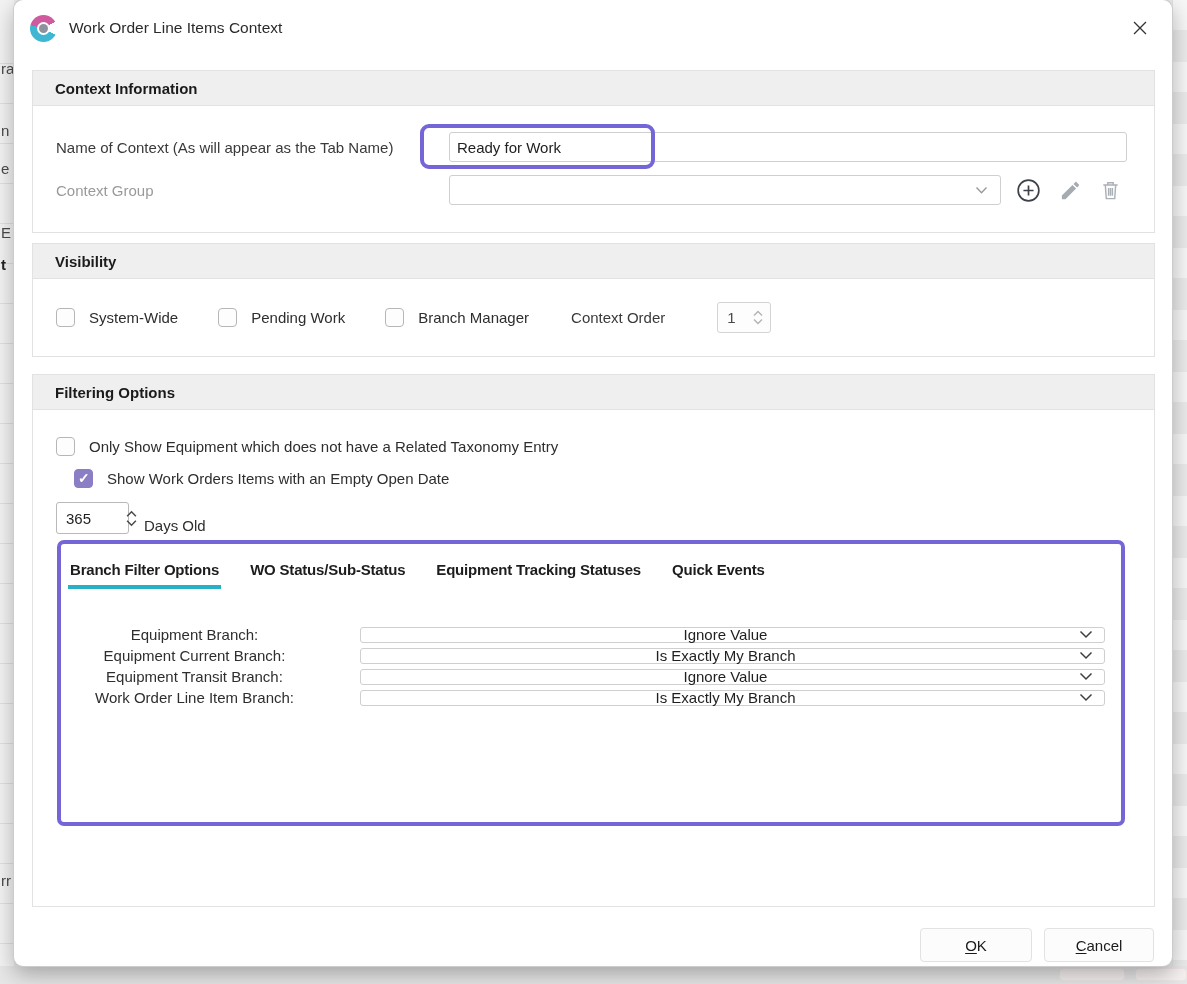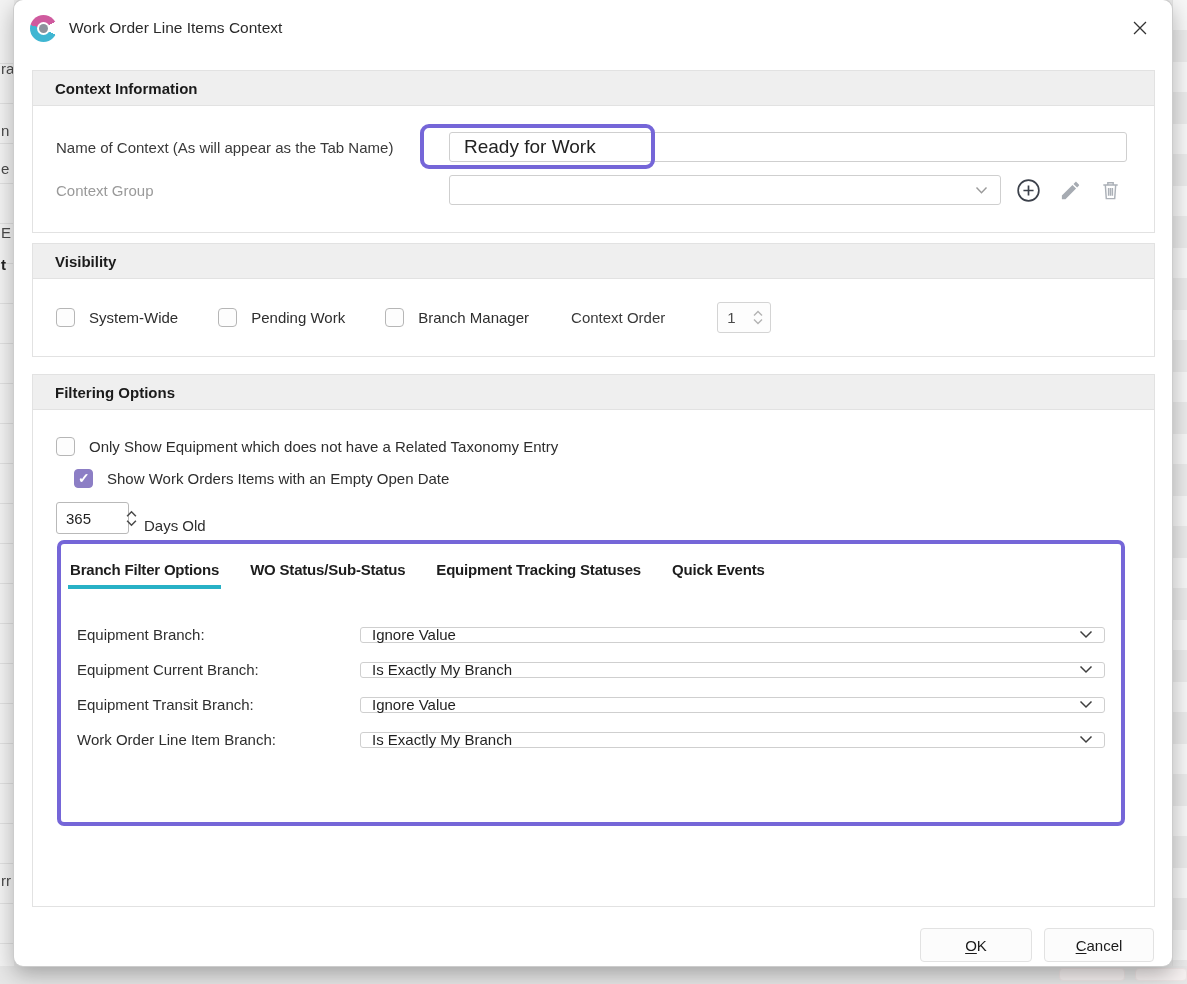--- a/index.html
+++ b/index.html
@@ -70,21 +70,21 @@
 
   .row { display:flex; align-items:center; padding-left:23px; padding-right:27px; }
   .lbl { font-size:15px; color:#3a3a3a; }
 
   
   .s1 .body { padding:26px 0 27px; }
   .name-row .lbl { width:393px; flex:none; }
   .hl-wrap { position:relative; flex:1; display:flex; }
   .text-input {
     flex:1; height:30px; border:1px solid #cfcfcf; border-radius:3px;
-    padding:0 14px; font-size:19px; color:#222; font-family:"Liberation Sans",sans-serif;
+    padding:0 7px; font-size:15px; color:#222; font-family:"Liberation Sans",sans-serif;
     outline:none; background:#fff;
   }
   .highlight {
     position:absolute; left:-29px; top:-8px; width:235px; height:45px;
     border:4px solid #7566d8; border-radius:9px; pointer-events:none; z-index:2;
   }
   .group-row { margin-top:13px; }
   .group-row .lbl { width:393px; flex:none; color:#9a9a9a; }
   .combo {
     width:552px; height:30px; border:1px solid #cfcfcf; border-radius:3px;
@@ -131,21 +131,21 @@
   .purple-panel {
     margin:6px 29px 0 24px; height:286px;
     border:4px solid #7566d8; border-radius:7px; background:#fff;
   }
   .tabs { display:flex; column-gap:27px; padding:14px 0 0 7px; }
   .tab {
     font-size:15px; font-weight:bold; color:#1d1d1d; cursor:pointer;
     padding:3px 2px 7px; border-bottom:4px solid transparent; letter-spacing:-0.2px;
   }
   .tab.active { border-bottom-color:#28b1c6; }
-  .panel-fields { margin-top:37px; display:flex; flex-direction:column; row-gap:18px; }
+  .panel-fields { margin-top:37px; display:flex; flex-direction:column; row-gap:4px;text-align:center; }
   .field-row { display:flex; align-items:center; padding:0 16px; }
   .field-row .lbl { width:235px; flex:none; color:#2e2e2e; }
   .select {
     flex:1; height:16px; border:1px solid #cfcfcf; border-radius:3px;
     display:flex; align-items:center; padding:0 11px; background:#fff; cursor:pointer;margin-left:48px;
   }
   .select .select-value { flex:1; font-size:15px; color:#1f1f1f; }
 
   
   .footer { position:absolute; right:18px; bottom:4px; display:flex; column-gap:12px; }

